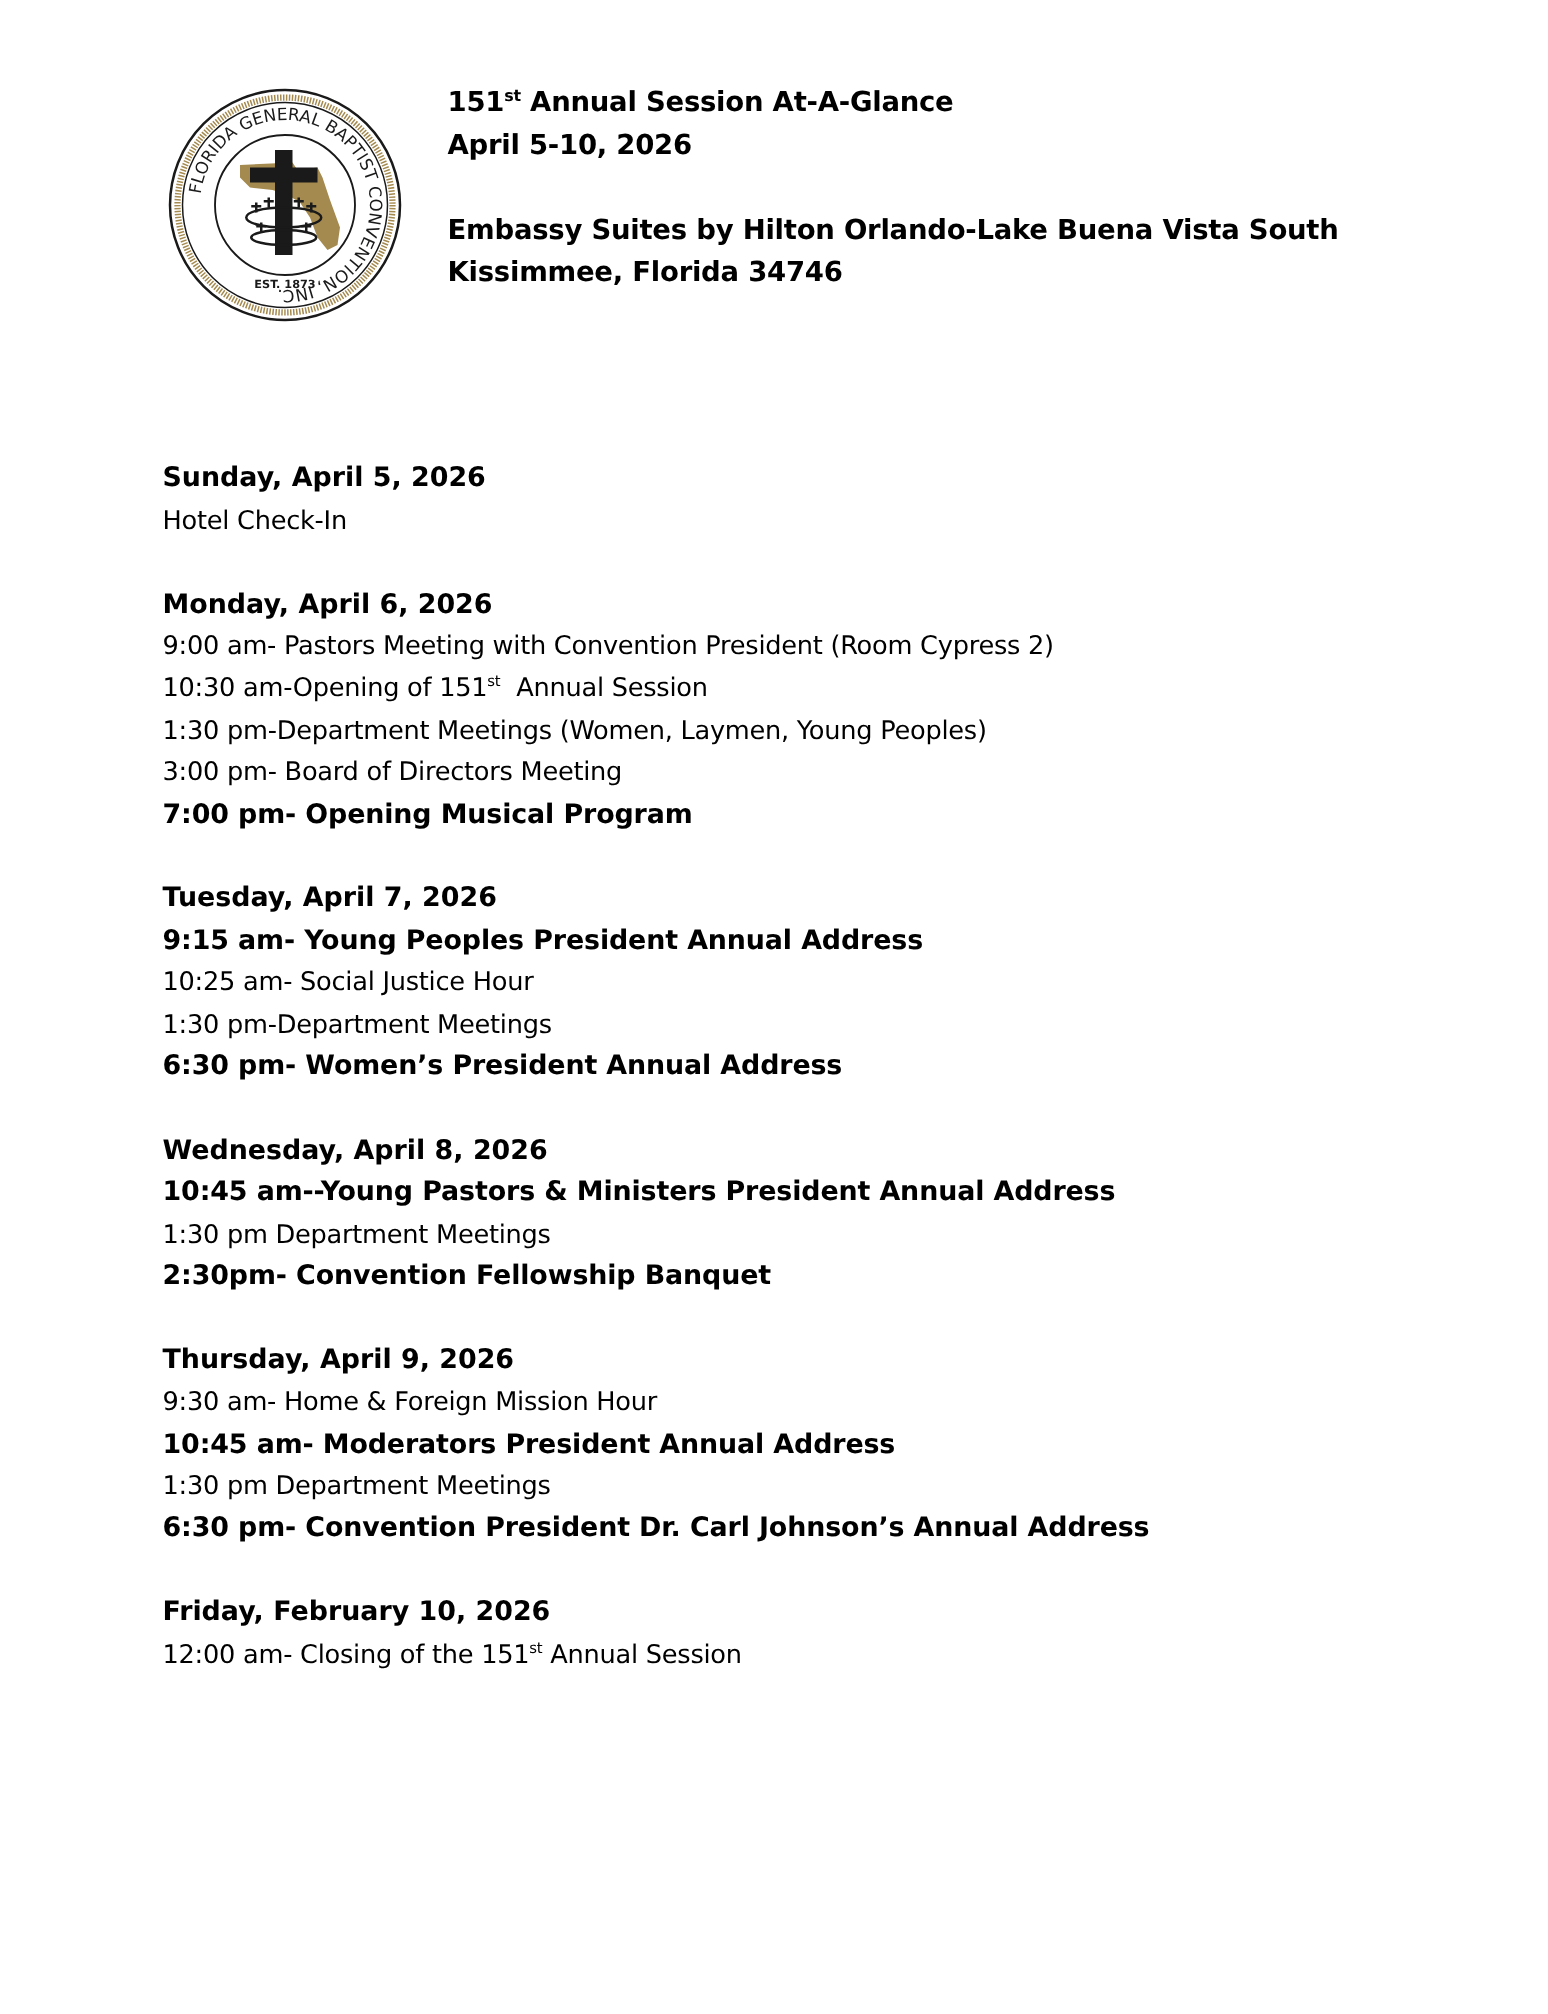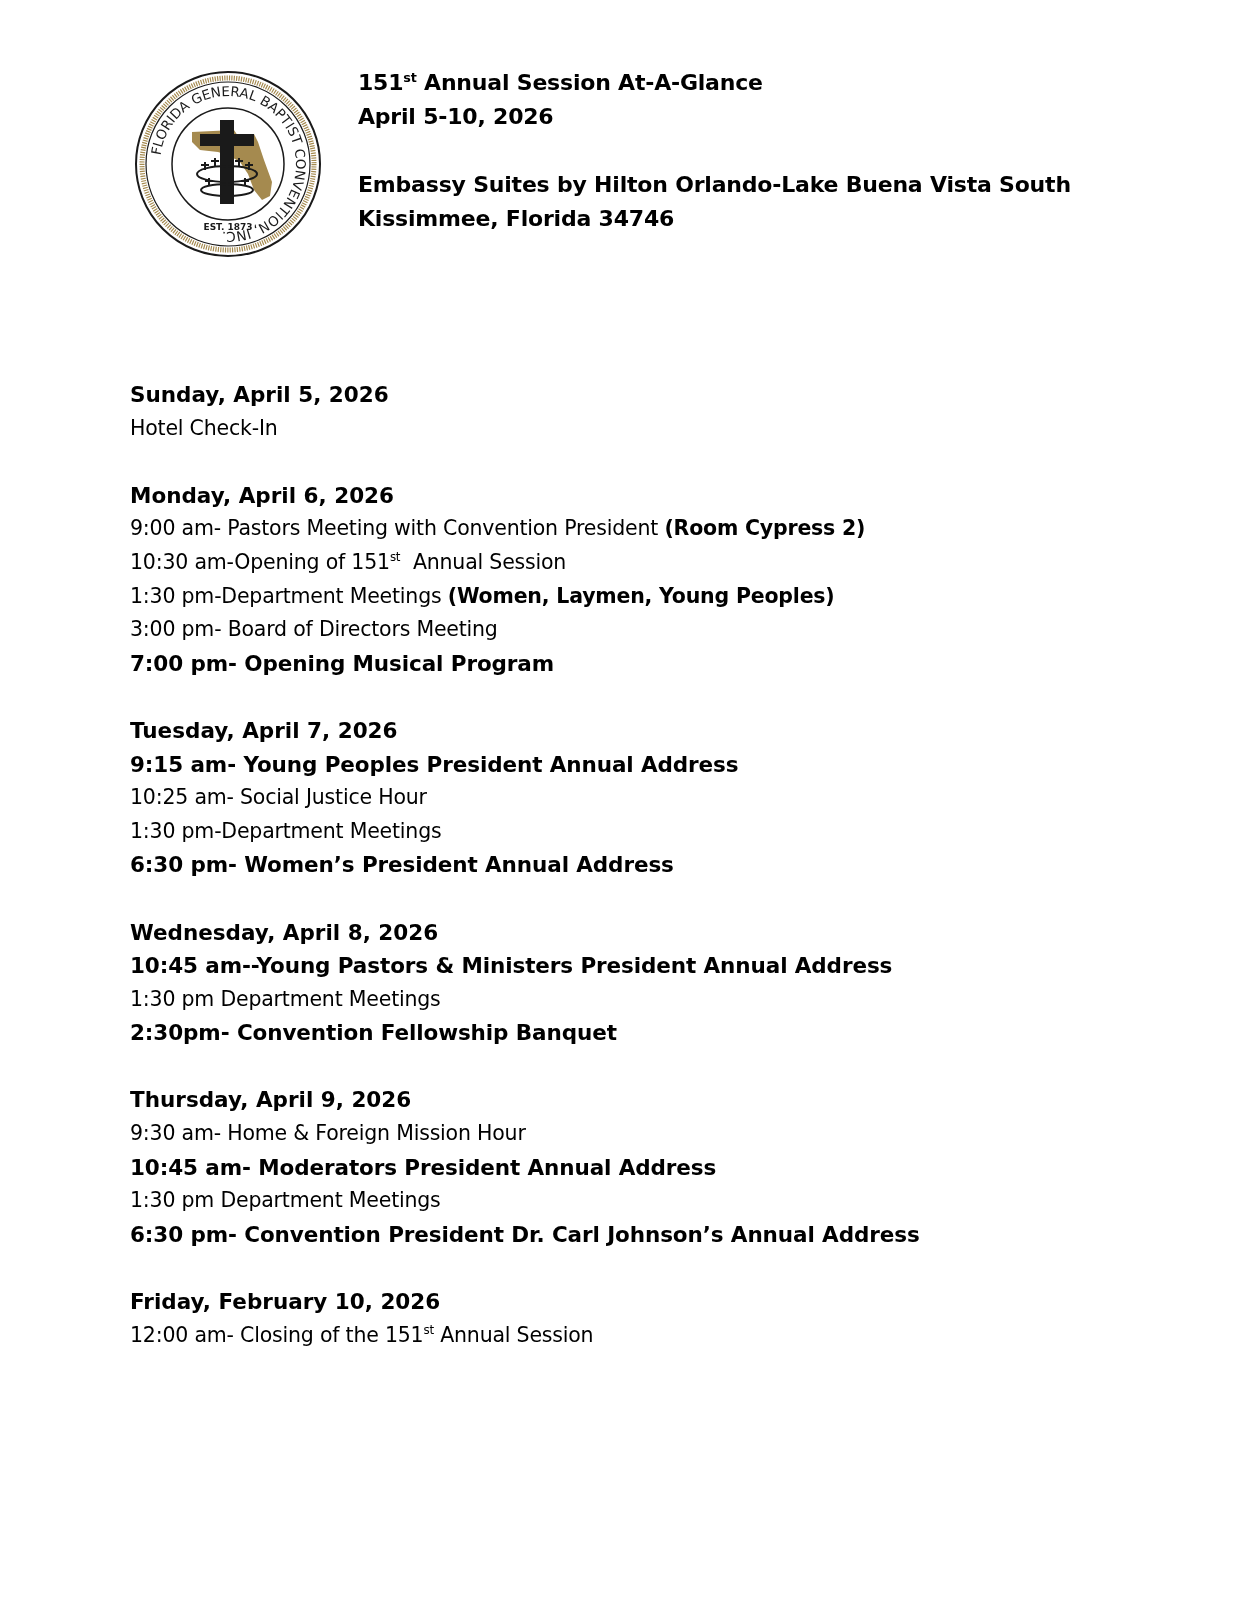--- a/index.html
+++ b/index.html
@@ -6,25 +6,25 @@
   body {
     width: 1238px; height: 1611px; position: relative; overflow: hidden;
     font-family: "DejaVu Sans", sans-serif; color: #000;
   }
   .logo { position: absolute; left: 134px; top: 70px; width: 188px; height: 188px; }
   .header { position: absolute; left: 358px; top: 66px; }
   .header .line { font-weight: bold; font-size: 22px; line-height: 34px; letter-spacing: -0.2px; white-space: nowrap; }
   .header .gap { height: 34px; }
   sup { font-size: 0.58em; line-height: 0; vertical-align: super; }
   .schedule { position: absolute; left: 130px; top: 366px; width: 1000px; }
-  .day { margin-bottom: 33.6px; margin-top: 12px; }
+  .day { margin-bottom: 33.6px; }
   .day-title { font-weight: bold; font-size: 21.5px; line-height: 33.6px; white-space: nowrap; }
   .item { font-size: 20.5px; line-height: 33.6px; white-space: nowrap; letter-spacing: -0.2px; }
   .item.bold { font-weight: bold; font-size: 21.5px; letter-spacing: -0.1px; }
-  .item .b { font-weight: bold; }
+  .item .b { font-weight: normal; }
 </style>
 </head>
 <body>
 
 <div class="logo">
   <svg width="188" height="188" viewBox="0 0 188 188">
     <defs>
       <path id="ringPath" d="M 94 94 m -68 0 a 68 68 0 1 1 136 0 a 68 68 0 1 1 -136 0"></path>
     </defs>
     <circle cx="94" cy="94" r="92" fill="#fff" stroke="#1a1a1a" stroke-width="2"></circle>

